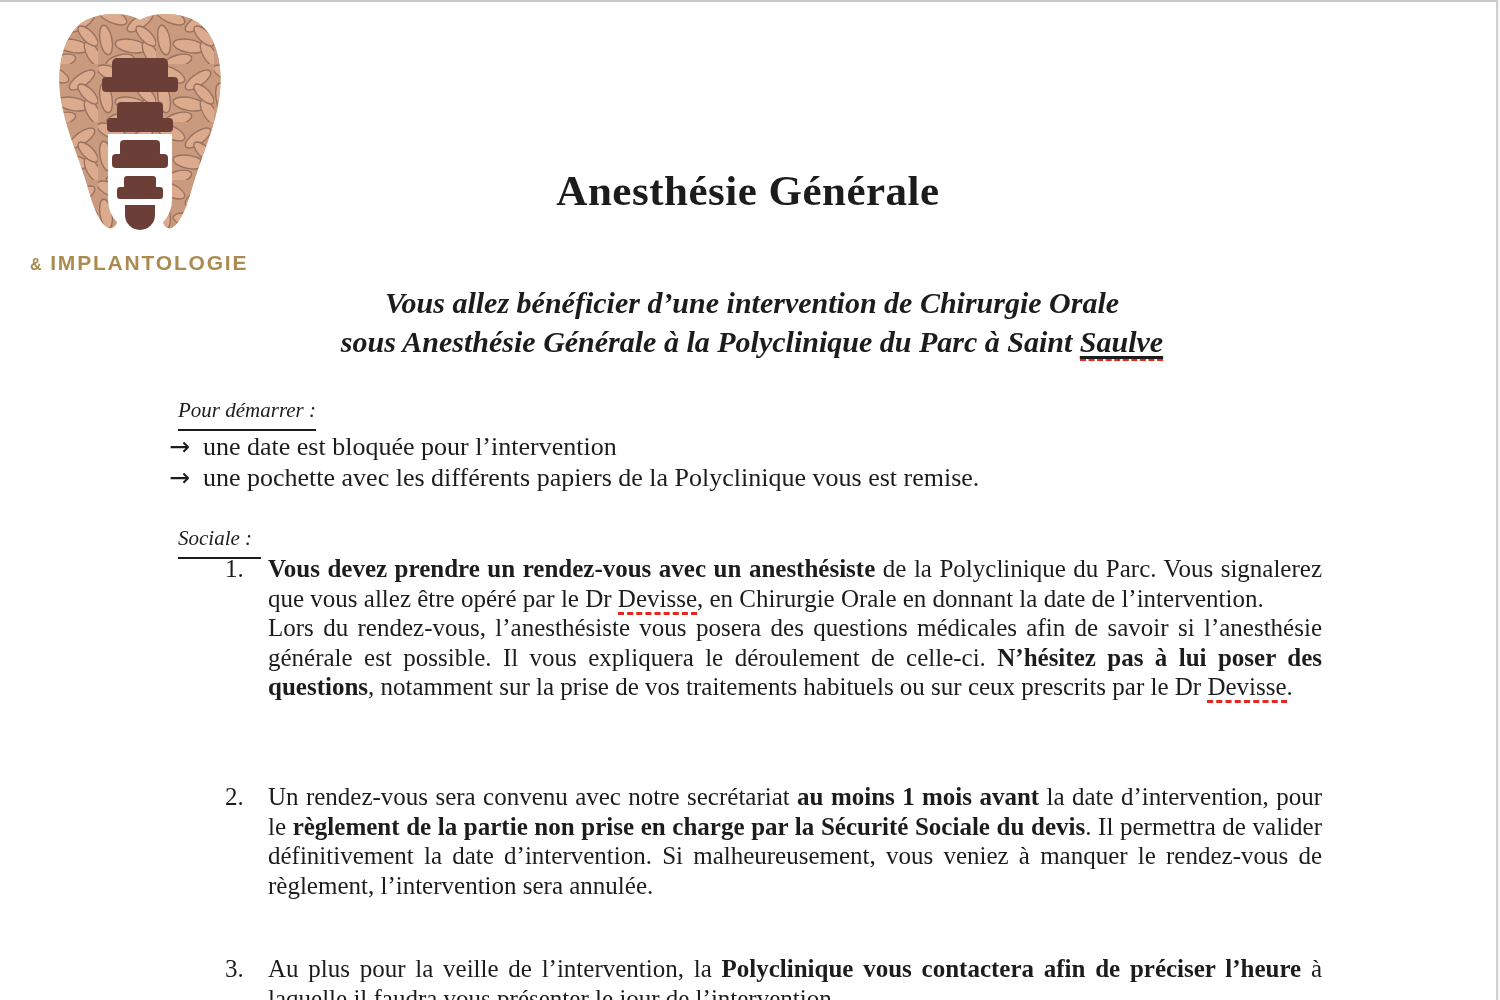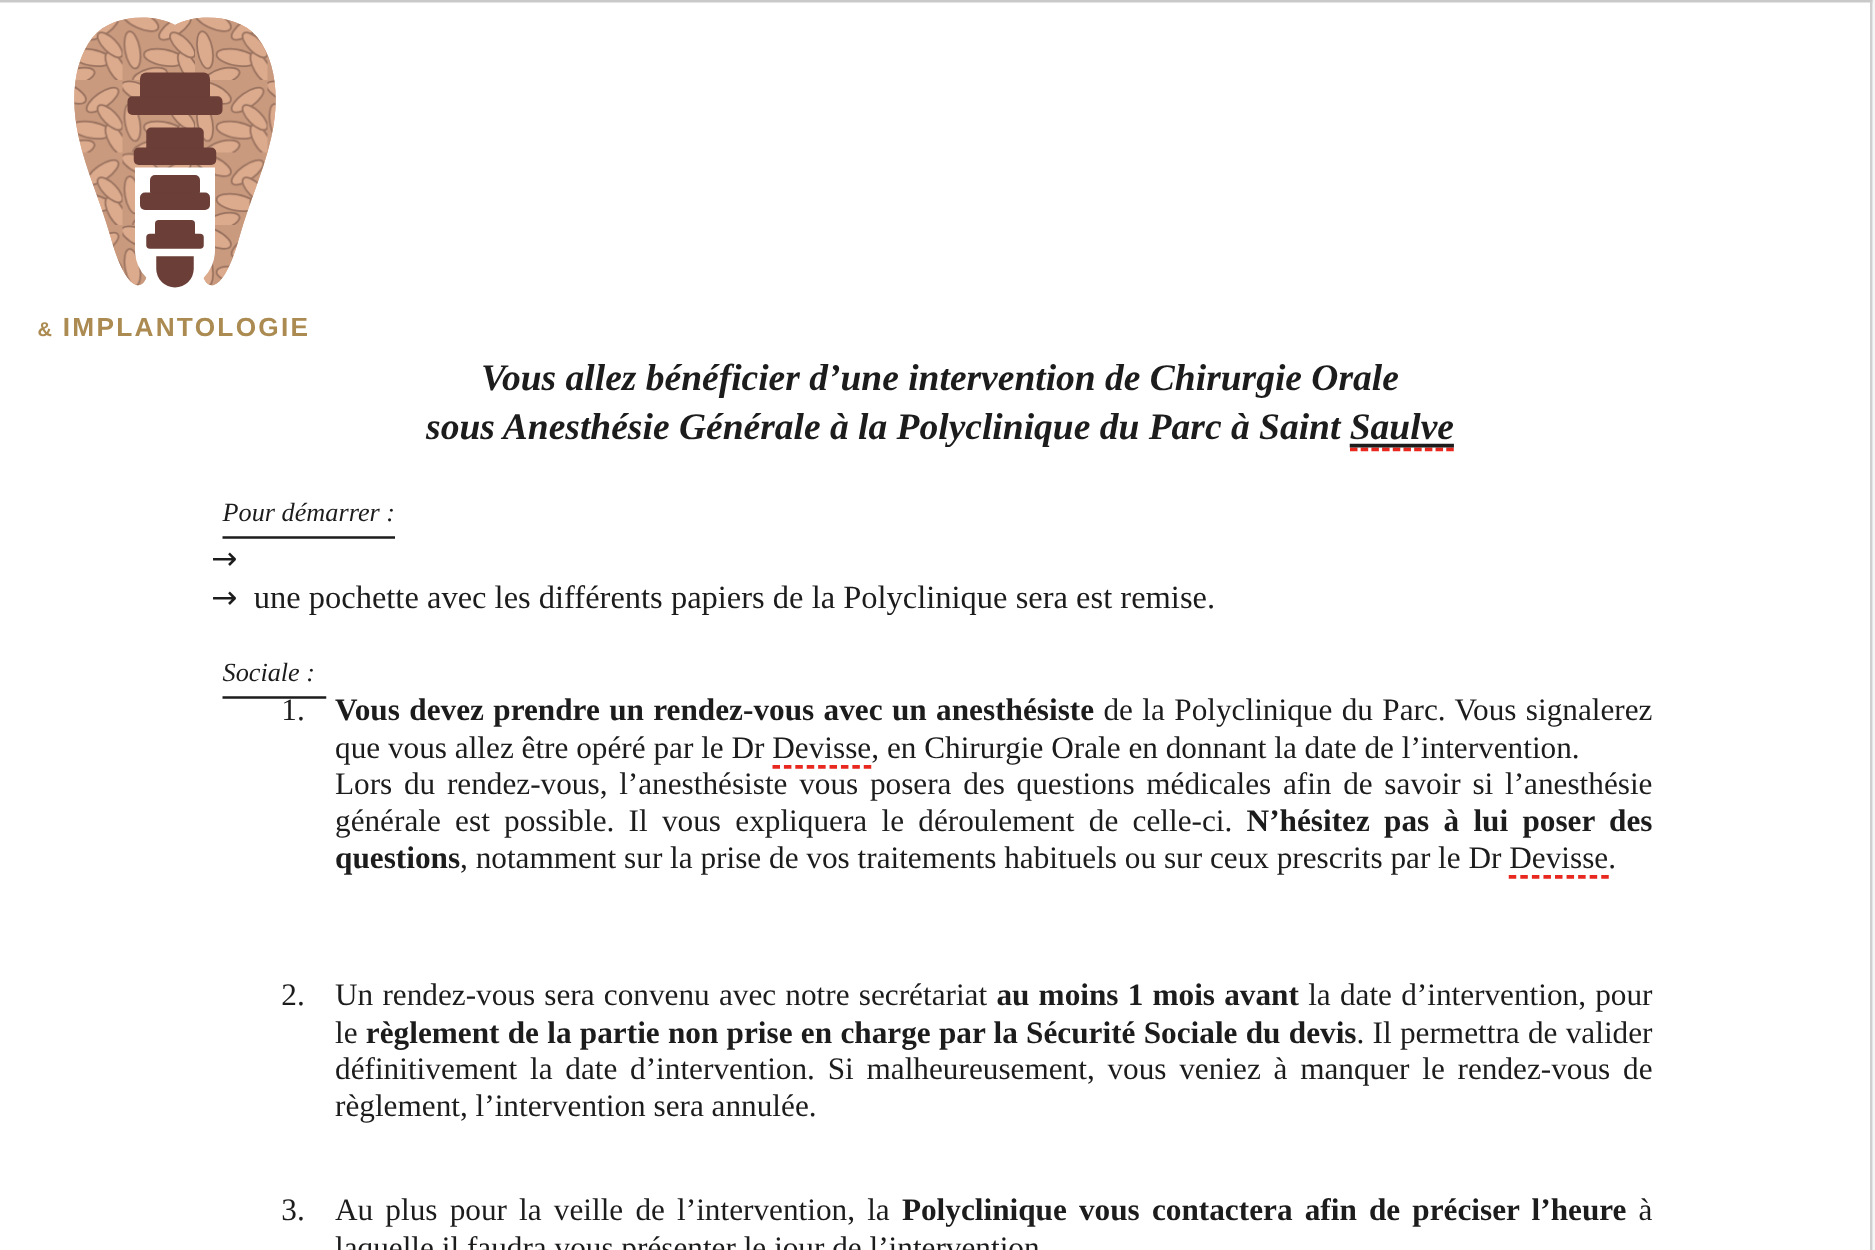--- a/index.html
+++ b/index.html
@@ -111,34 +111,36 @@
         <rect x="84" y="170" width="32" height="14" rx="3"></rect>
         <rect x="77" y="181" width="46" height="12" rx="3"></rect>
         <path d="M85,199 h30 v10 a15,15 0 0 1 -30,0 z"></path>
       </g>
     </svg>
     <div class="logo-text">
       <div><span class="amp">&amp;</span> <span>IMPLANTOLOGIE</span></div>
     </div>
   </div>
 
+  <div class="doc-title">Anesthésie Générale</div>
 
   <div class="doc-subtitle">
     <div>Vous allez bénéficier d’une intervention de Chirurgie Orale</div>
     <div><span>sous Anesthésie Générale à la Polyclinique du Parc à Saint </span><span class="u sp">Saulve</span></div>
   </div>
 
   <div class="sec-heading h-start">Pour démarrer :</div>
   <div class="arrow-list">
     <div class="arrow-row">
       <span class="arrow-glyph">→</span>
+      <span>une date est bloquée pour l’intervention</span>
     </div>
     <div class="arrow-row">
       <span class="arrow-glyph">→</span>
-      <span>une pochette avec les différents papiers de la Polyclinique sera est remise.</span>
+      <span>une pochette avec les différents papiers de la Polyclinique vous est remise.</span>
     </div>
   </div>
 
   <div class="sec-heading h-next">Sociale :</div>
 
   <div class="num-item item-1">
     <span class="num">1.</span>
     <div class="item-body">
       <div class="para"><span class="b">Vous devez prendre un rendez-vous avec un anesthésiste</span><span> de la Polyclinique du Parc. Vous signalerez que vous allez être opéré par le Dr </span><span class="sp">Devisse</span><span>, en Chirurgie Orale en donnant la date de l’intervention.</span></div>
       <div class="para"><span>Lors du rendez-vous, l’anesthésiste vous posera des questions médicales afin de savoir si l’anesthésie générale est possible. Il vous expliquera le déroulement de celle-ci. </span><span class="b">N’hésitez pas à lui poser des questions</span><span>, notamment sur la prise de vos traitements habituels ou sur ceux prescrits par le Dr </span><span class="sp">Devisse</span><span>.</span></div>

